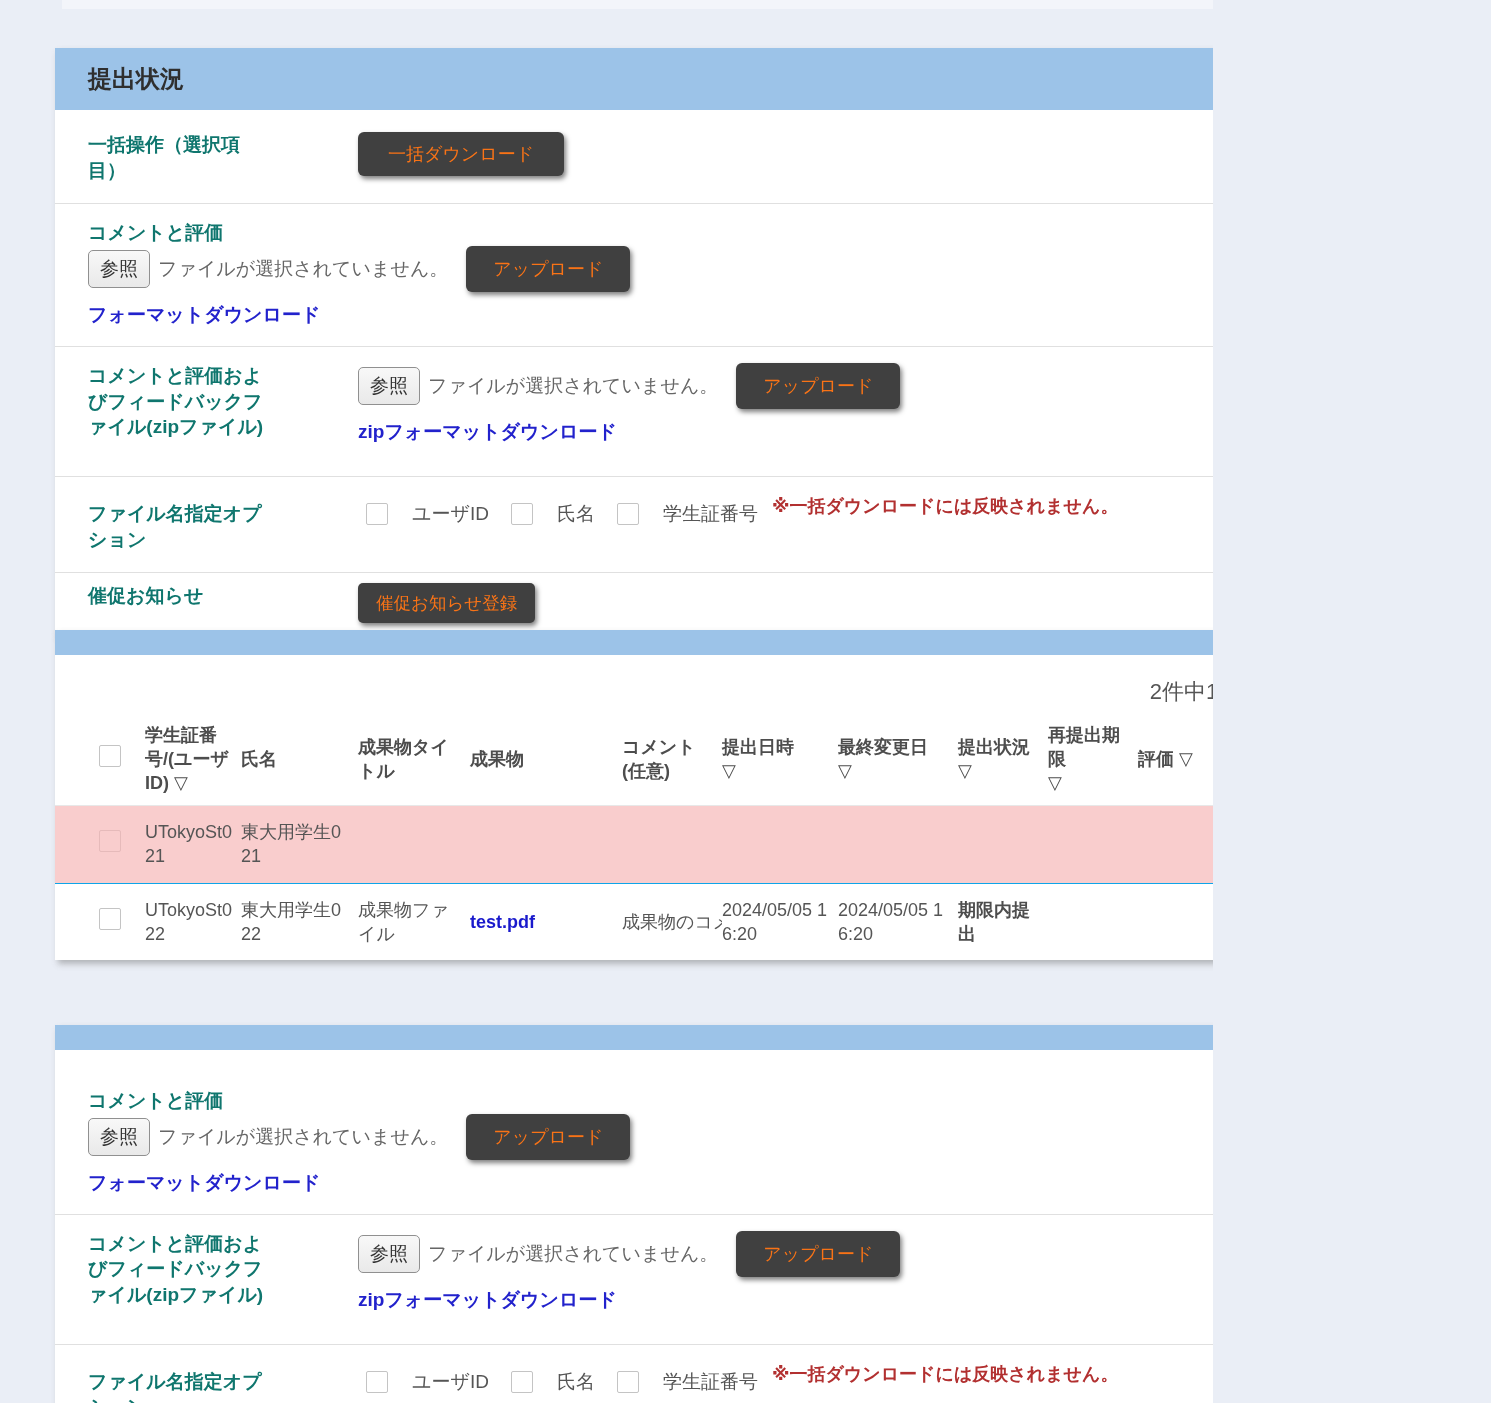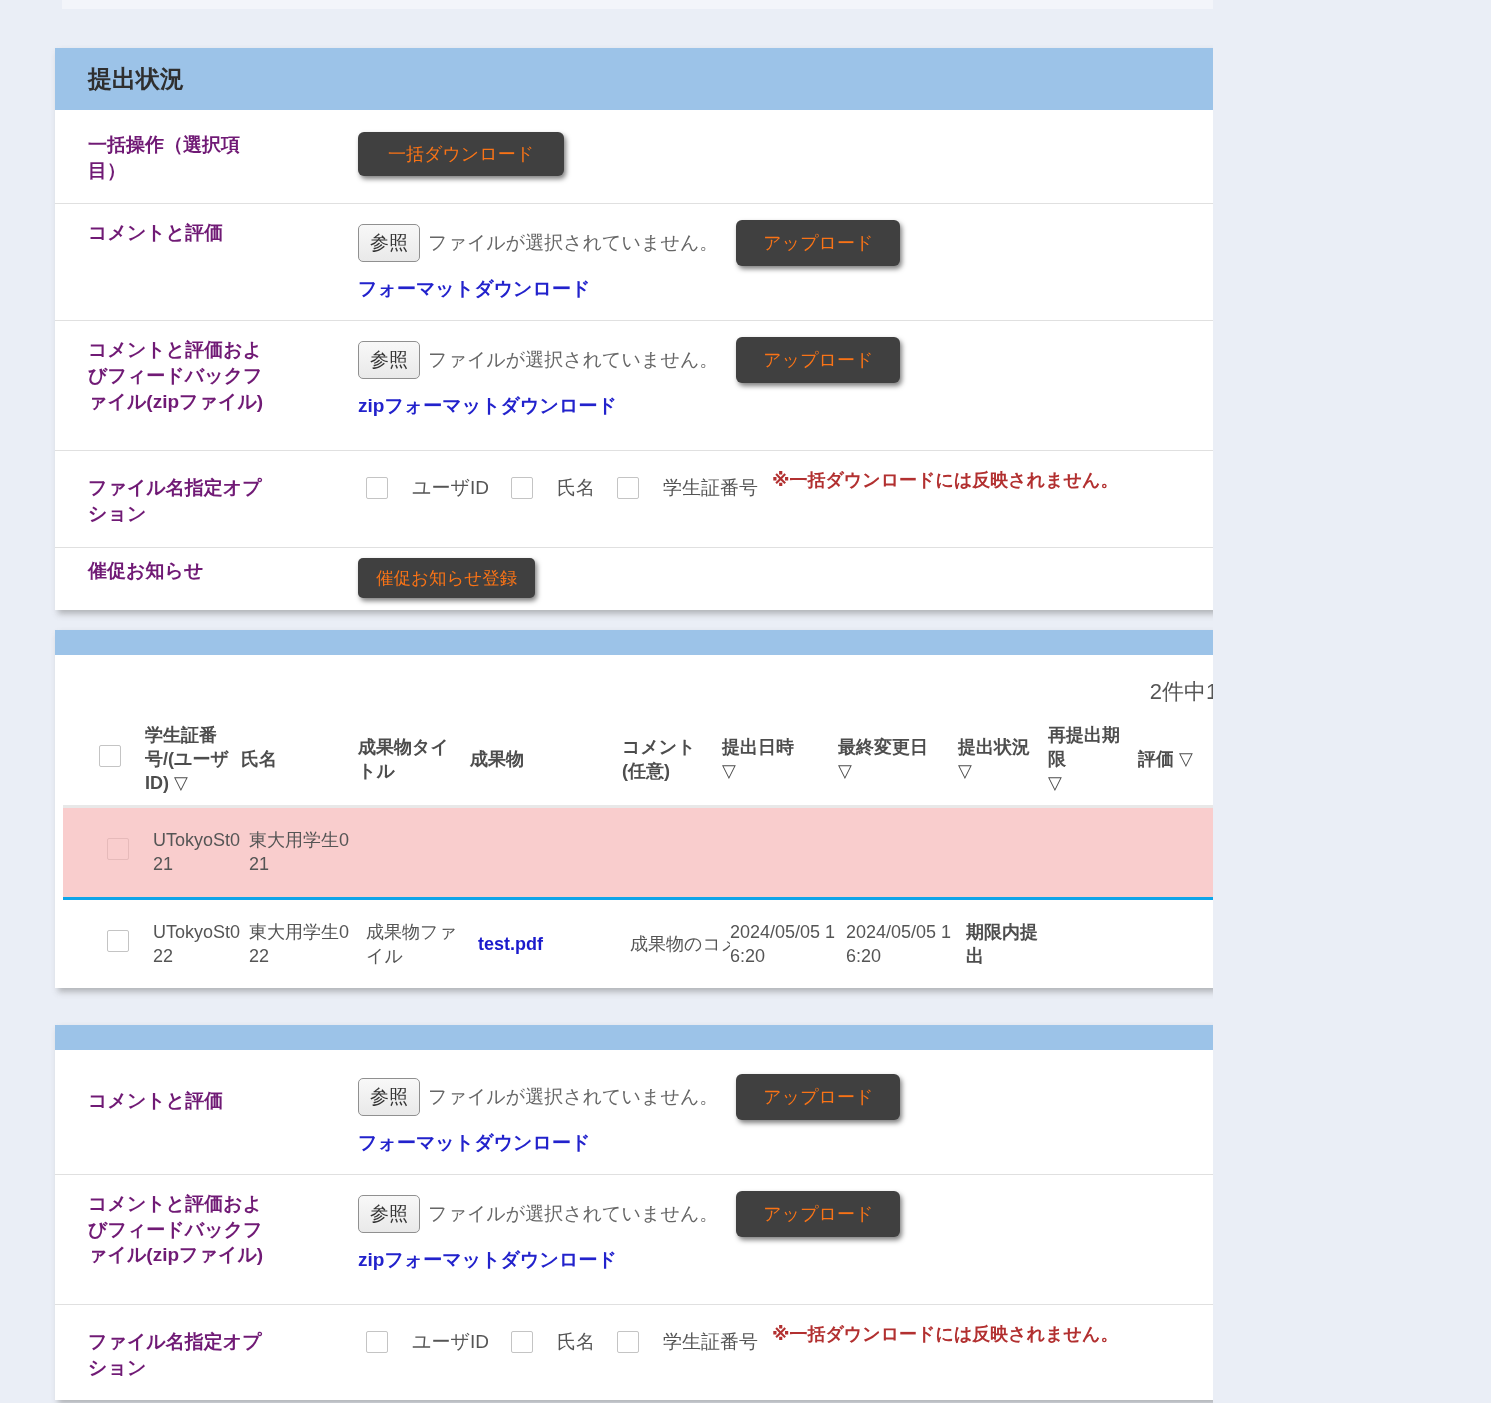--- a/index.html
+++ b/index.html
@@ -14,26 +14,26 @@
   #panel-table { top:630px; }
   #panel-bottom { top:1025px; }
 
   .panel-header { background:#9cc3e8; height:62px; display:flex; align-items:center;
                   padding-left:33px; font-size:24px; font-weight:bold; color:#2f2f2f; }
   .blue-bar { background:#9cc3e8; height:25px; }
 
   
   .p-row { display:flex; padding-left:33px; padding-right:20px; }
   .p-row + .p-row { border-top:1px solid #e0e0e0; }
-  .row-label { width:270px; flex-shrink:0; font-size:19px; font-weight:bold; color:#701a75;
+  .row-label { width:270px; flex-shrink:0; font-size:19px; font-weight:bold; color:#0f766e;
                line-height:1.35; padding-right:92px; word-break:break-all; }
   .row-content { flex:1; }
 
   .r-bulk { min-height:88px; padding-top:22px; padding-bottom:20px; }
-  .r-upload { min-height:92px; padding-top:16px; padding-bottom:18px; }
+  .r-upload { min-height:92px; padding-top:16px; padding-bottom:18px;flex-direction:column; }
   .r-zip { min-height:130px; padding-top:16px; padding-bottom:18px; }
   .r-filename { min-height:85px; padding-top:24px; padding-bottom:20px; }
   .r-remind { min-height:60px; padding-top:10px; padding-bottom:12px; }
 
   .btn-dark { display:inline-block; background:#404040; color:#f97316; font-size:18px;
               border:none; border-radius:6px; padding:10px 30px; cursor:pointer;
               box-shadow:2px 3px 5px rgba(0,0,0,0.5); font-family:inherit; }
   .btn-upload { padding:11px 27px; }
   .btn-remind { padding:8px 18px; font-size:17.5px; border-radius:5px; }
 
@@ -56,22 +56,22 @@
   
   .count-line { text-align:right; padding:22px 45px 6px 0; font-size:22px; color:#555555; }
   .t-head, .t-row { display:grid;
     grid-template-columns:90px 96px 117px 112px 152px 100px 116px 120px 90px 90px 110px 100px 1fr; }
   .t-head { min-height:92px; align-items:center; padding:8px 0; }
   .t-cell { padding-right:8px; word-break:break-all; line-height:1.35; }
   .h-cell { font-size:18px; font-weight:bold; color:#4d4d4d; }
   .h-sort-below .sort { display:block; }
   .sort { font-weight:bold; }
   .cell-check { padding-left:44px; }
-  .t-row { align-items:center; min-height:68px; padding:20px 0; font-size:18px; color:#555555;
-           border-top:3px solid #0ea5e9;margin-left:8px; }
+  .t-row { align-items:center; min-height:68px; padding:14px 0; font-size:18px; color:#555555;
+           border-top:1px solid #0ea5e9; }
   .t-row.pink { background:#f9cdcd; border-top-color:#e8e8e8; }
   .t-row.pink .checkbox { border-color:#e6baba; background:transparent; }
   .cell-file a { color:#1a1acc; font-weight:bold; text-decoration:none; cursor:pointer; }
   .cell-comment { white-space:nowrap; overflow:hidden; }
   .cell-status { font-weight:bold; color:#4d4d4d; }
   .edit-btn { width:40px; height:40px; border-radius:50%; background:#3b3b3b; border:none;
               color:#ffffff; font-size:21px; line-height:40px; text-align:center; cursor:pointer;
               display:inline-flex; align-items:center; justify-content:center; }
   .cell-edit { padding-right:4px; }
 </style>

